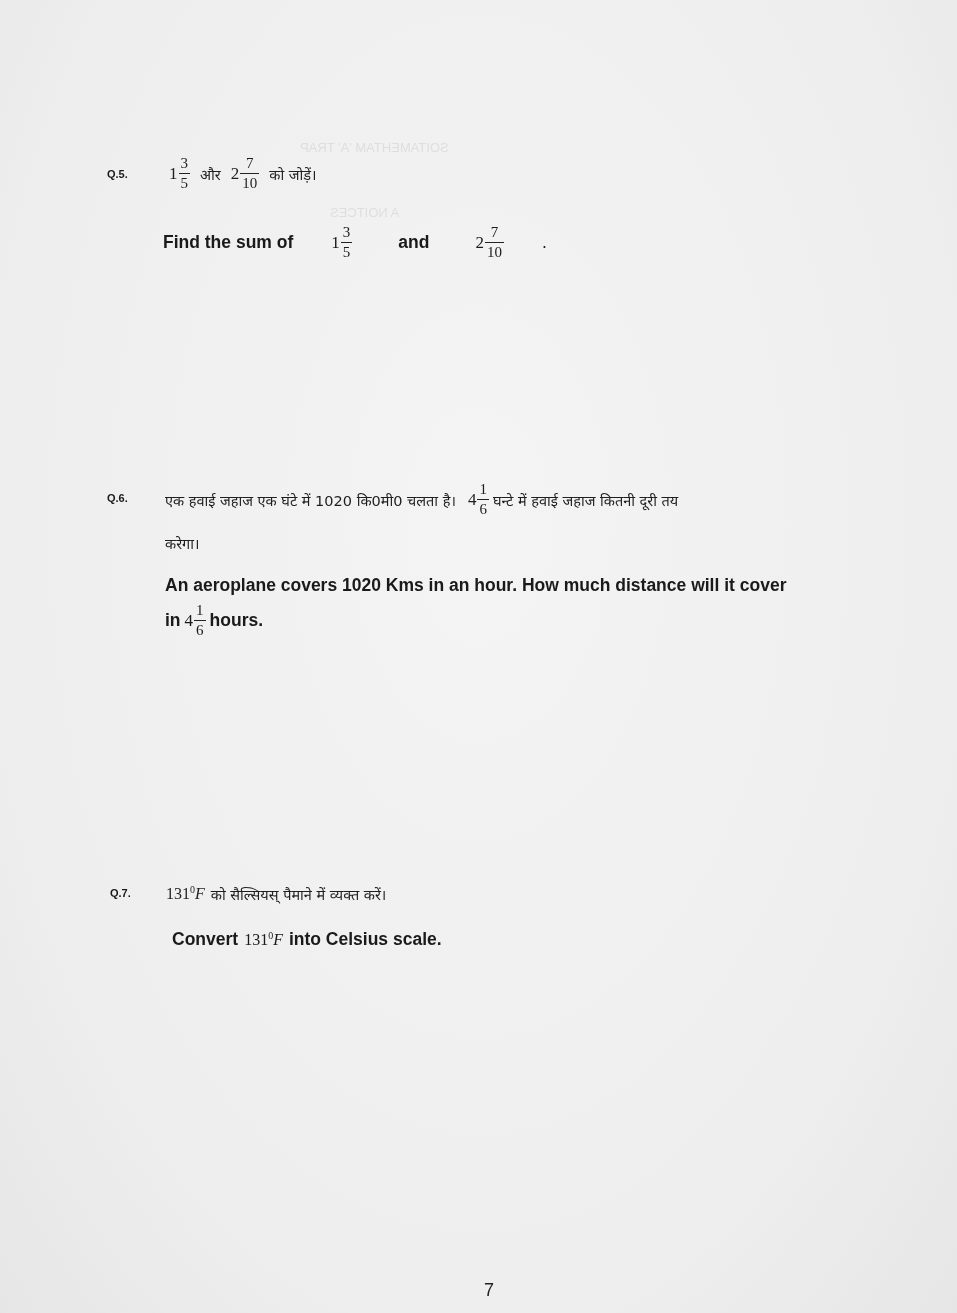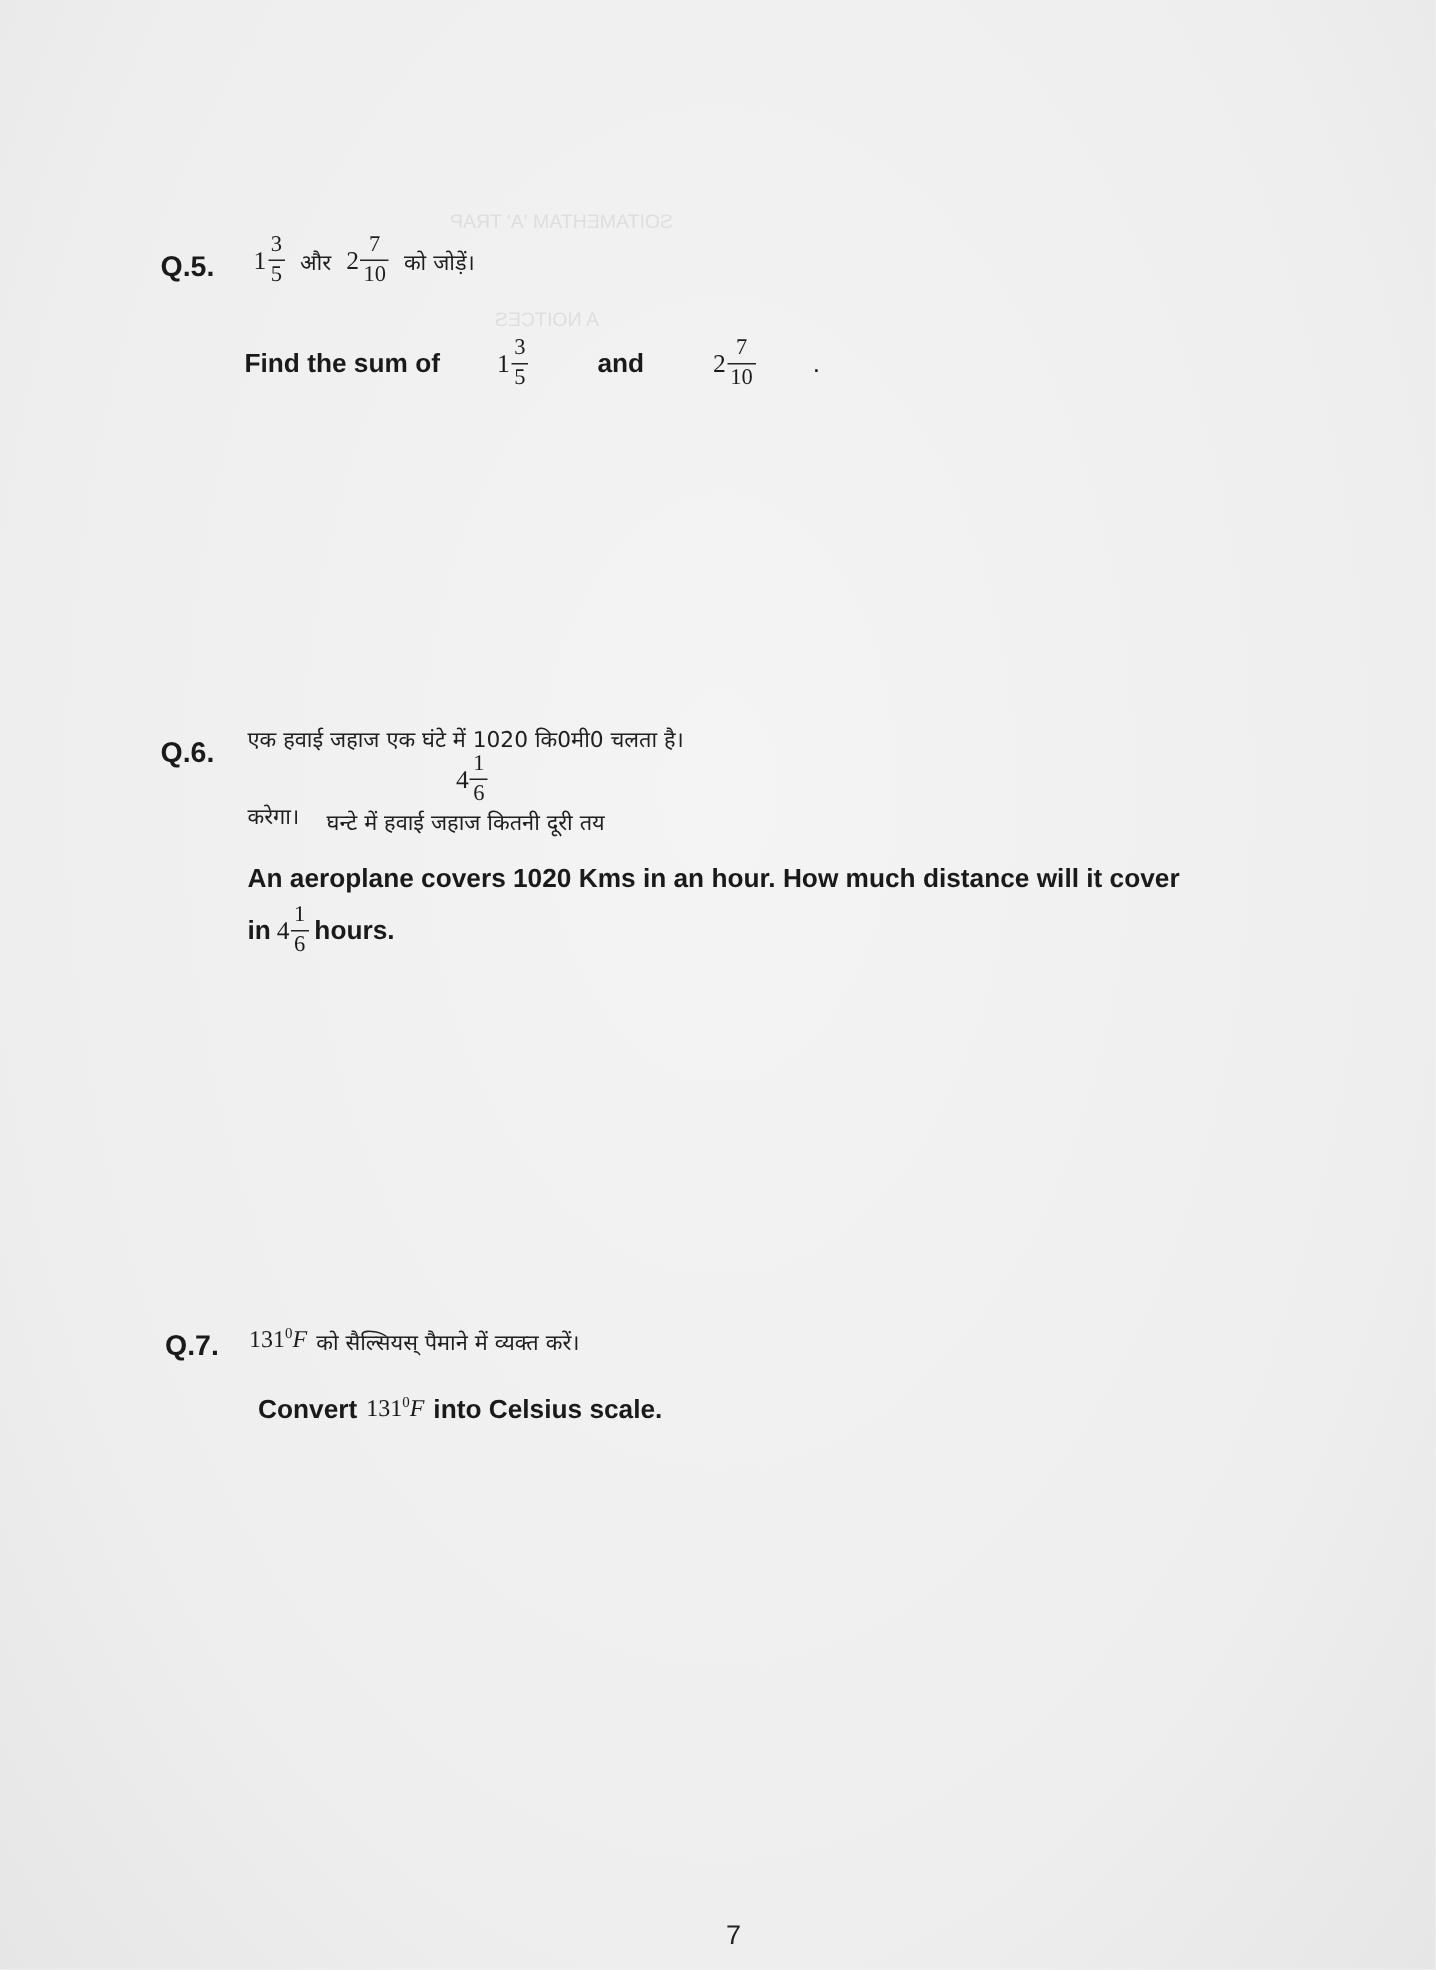--- a/index.html
+++ b/index.html
@@ -22,21 +22,21 @@
       opacity: .55;
       white-space: nowrap;
     }
     .q {
       position: absolute;
       font-family: "Liberation Sans", sans-serif;
     }
     .qnum {
       position: absolute;
       font-weight: bold;
-      font-size: 19px;
+      font-size: 11px;
       color: #1a1a1a;
     }
     .hi {
       font-family: "DejaVu Sans", sans-serif;
       font-size: 14.5px;
       color: #1e1e1e;
     }
     .en {
       font-family: "Liberation Sans", sans-serif;
       font-weight: bold;
@@ -127,21 +127,21 @@
             <span class="den">10</span>
           </span>
       </span>
       <span style="font-weight:normal;">.</span>
     </div>
   </div>
 
   <div class="q">
     <span class="qnum" style="left:107px;top:492px;">Q.6.</span>
 
-    <div class="line hi" style="left:165px;top:482px;flex-direction:column;">
+    <div class="line hi" style="left:165px;top:482px;">
       <span>एक हवाई जहाज एक घंटे में 1020 कि0मी0 चलता है।</span>
       <span class="mixed" style="margin-left:12px;">
         <span>4</span>
         <span class="frac">
             <span class="num">1</span>
             <span class="bar"></span>
             <span class="den">6</span>
           </span>
       </span>
       <span>घन्टे में हवाई जहाज कितनी दूरी तय</span>

